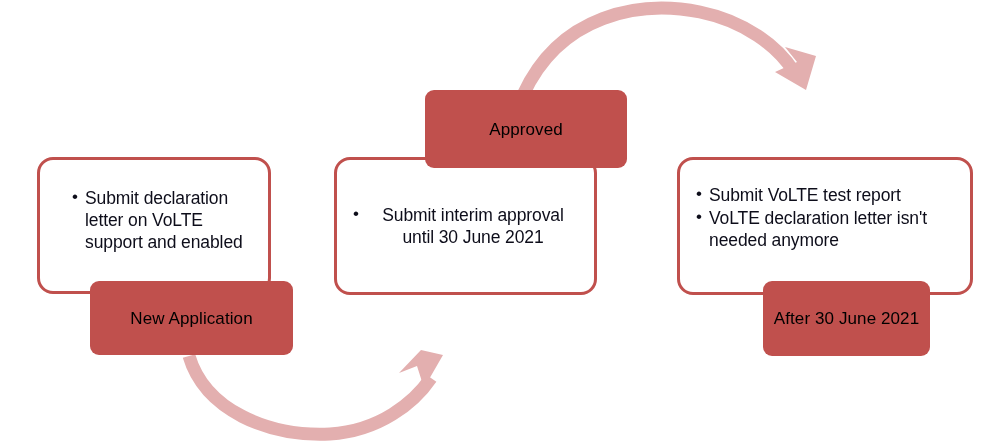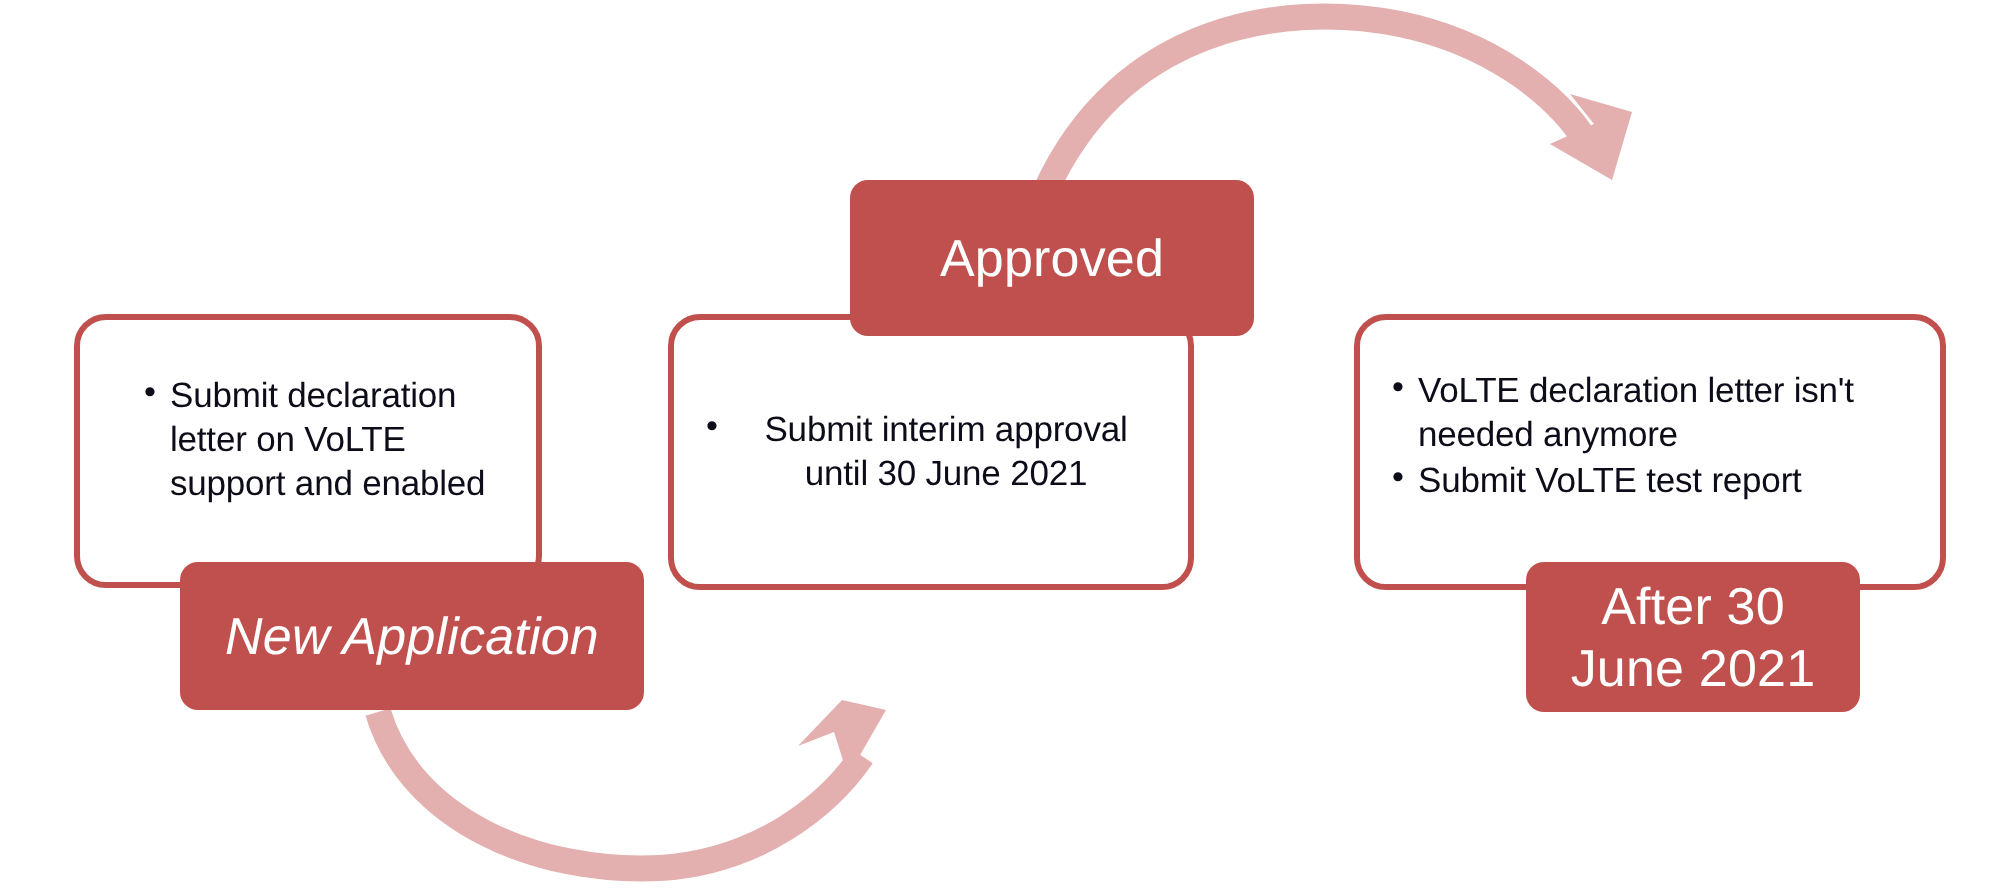--- a/index.html
+++ b/index.html
@@ -81,33 +81,33 @@
     box-sizing: border-box;
     background: #c0504d;
     border-radius: 9px;
     z-index: 3;
     display: flex;
     align-items: center;
     justify-content: center;
     text-align: center;
   }
   .chip-label {
-    color: #ffffff;
-    font-size: 26px;
+    color: #000000;
+    font-size: 17px;
     line-height: 31px;
     letter-spacing: 0.1px;
     padding: 0 8px;
   }
 
   
   #callout-new        { left: 37px;  top: 157px; width: 234px; height: 137px; }
   #callout-approved   { left: 334px; top: 157px; width: 263px; height: 138px; text-align: center; }
   #callout-after      { left: 677px; top: 157px; width: 296px; height: 138px; }
 
-  #chip-new           { left: 90px;  top: 281px; width: 232px; height: 74px; font-style: italic; }
+  #chip-new           { left: 90px;  top: 281px; width: 203px; height: 74px; }
   #chip-approved      { left: 425px; top: 90px;  width: 202px; height: 78px; }
   #chip-after         { left: 763px; top: 281px; width: 167px; height: 75px; }
 
   
   #callout-new .callout-body   { top: 46%; margin-left: 16px; }
   #callout-approved .callout-body { top: 50%; }
   #callout-after .callout-body { top: 44%; }
 </style>
 </head>
 <body>
@@ -151,22 +151,22 @@
     </div>
   </div>
 
   <div class="chip" id="chip-approved">
     <span class="chip-label">Approved</span>
   </div>
 
   <div class="callout" id="callout-after">
     <div class="callout-body">
       <ul class="bullet-list">
+        <li>Submit VoLTE test report</li>
         <li>VoLTE declaration letter isn't needed anymore</li>
-        <li>Submit VoLTE test report</li>
       </ul>
     </div>
   </div>
 
   <div class="chip" id="chip-after">
     <span class="chip-label">After 30 June 2021</span>
   </div>
 
 </div>
 

